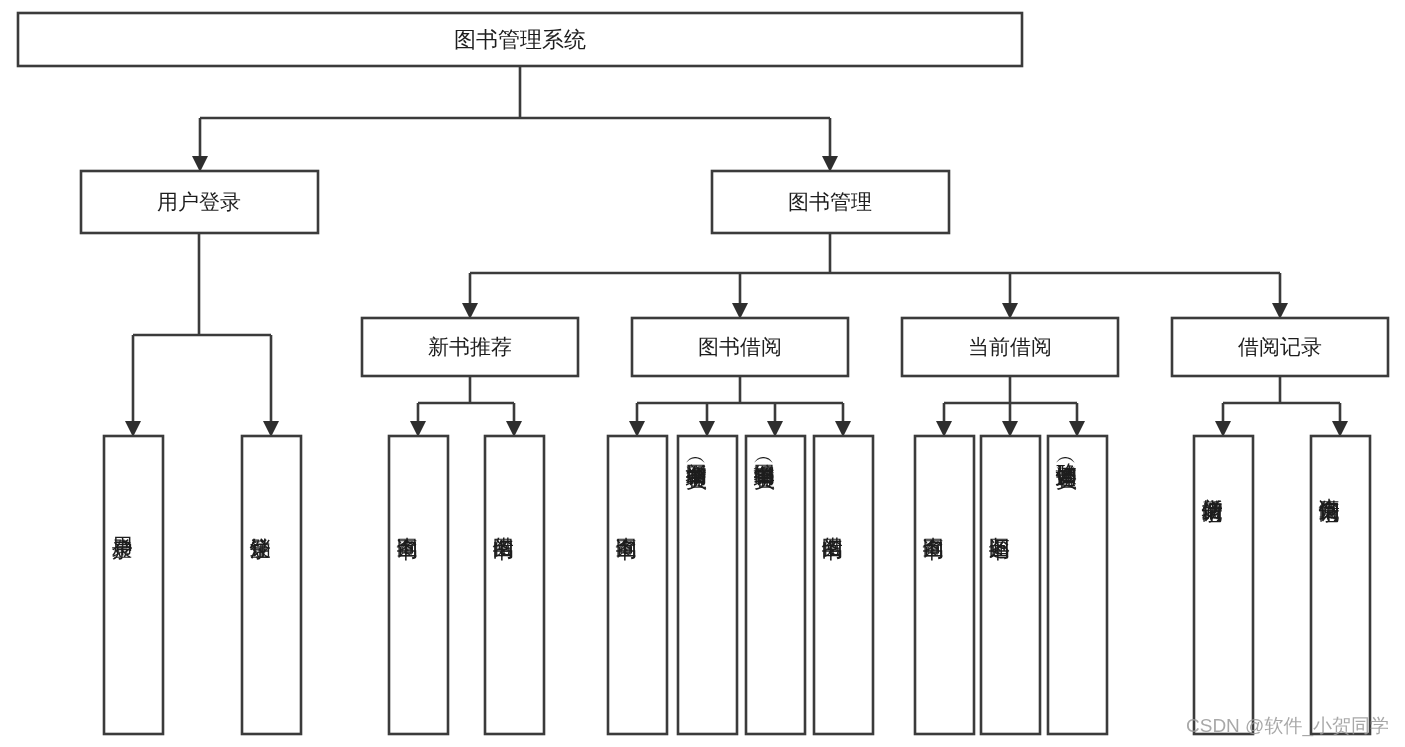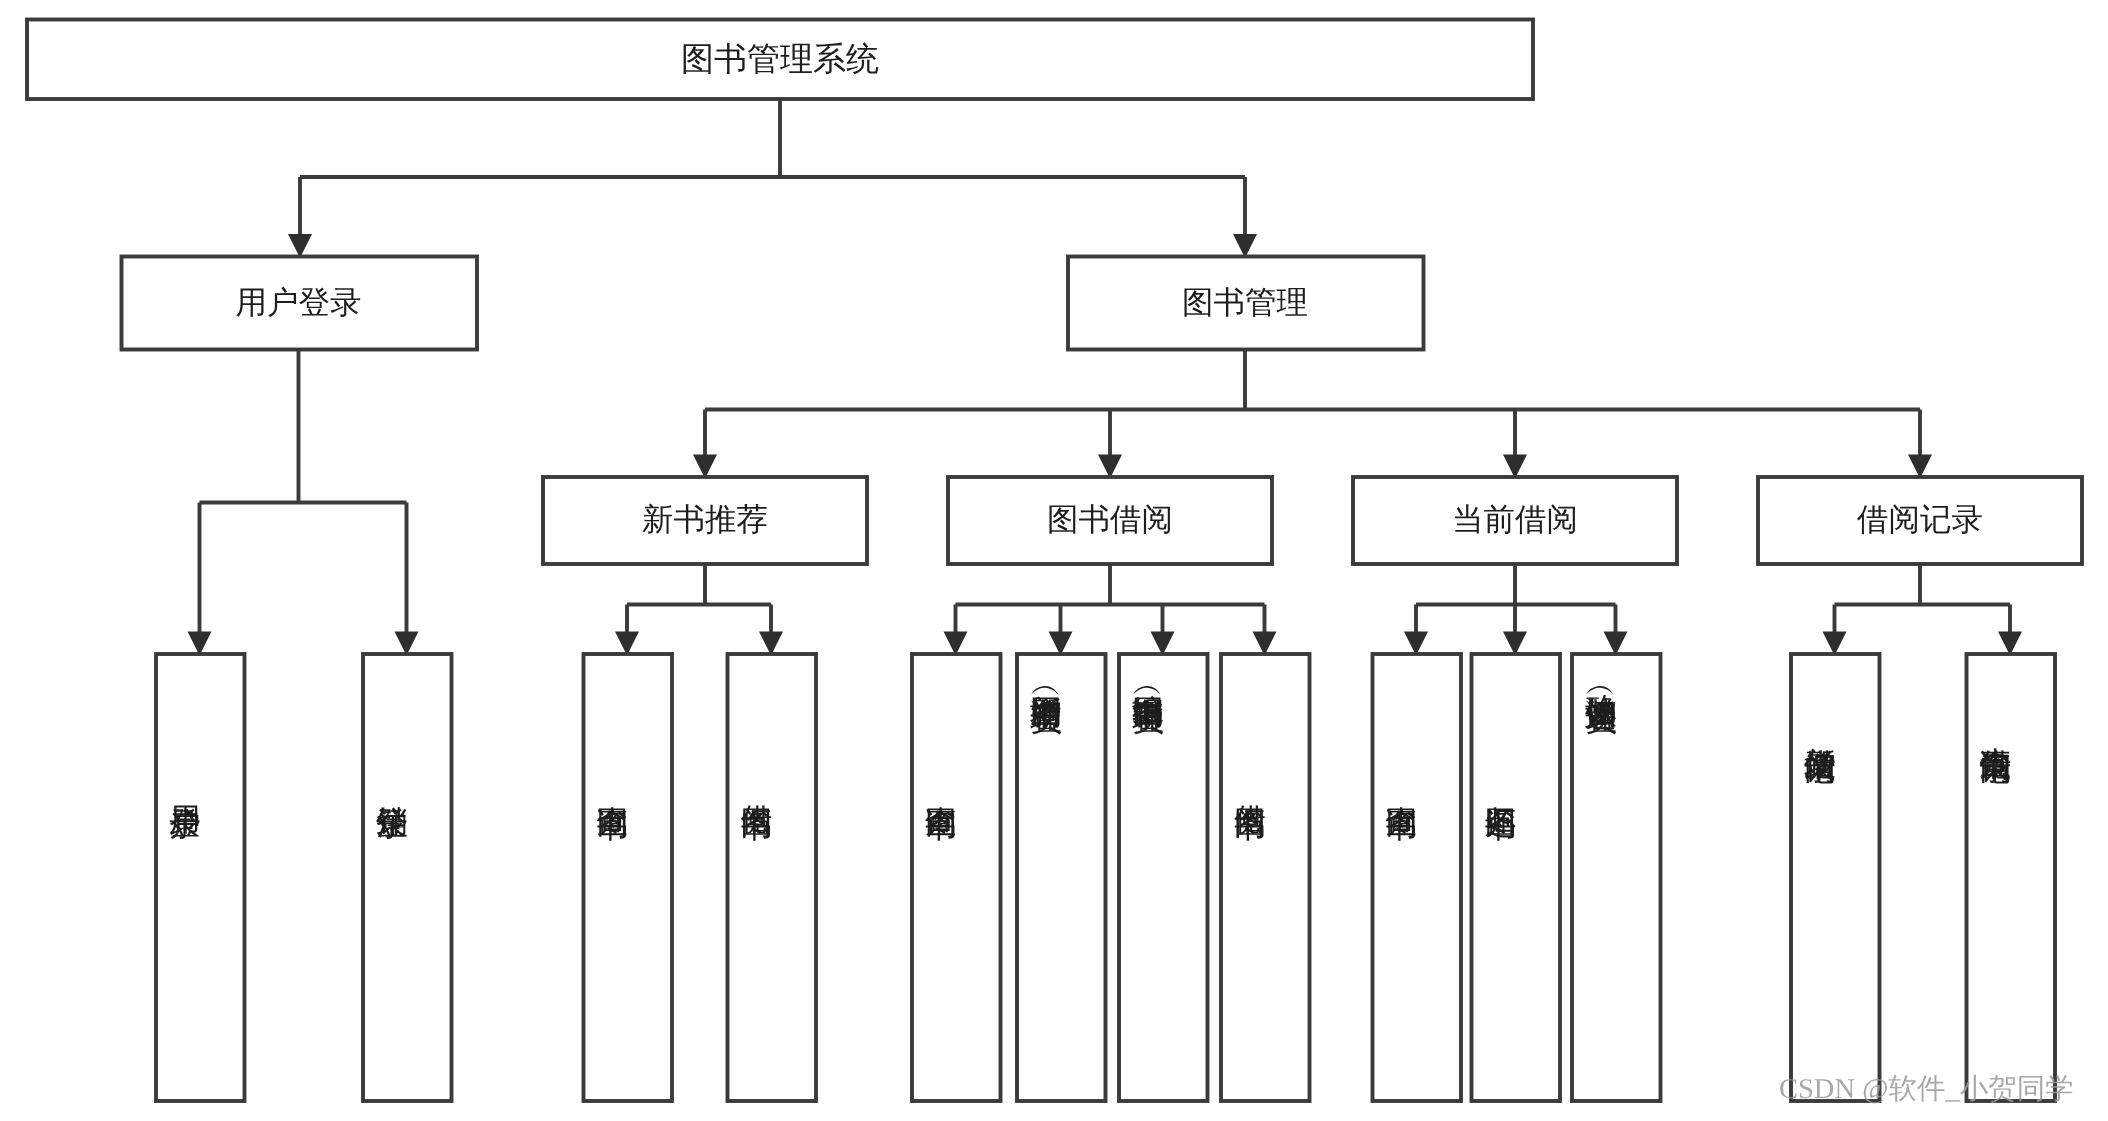--- a/index.html
+++ b/index.html
@@ -67,21 +67,21 @@
     color: #1d1d1d;
     letter-spacing: 1px;
     white-space: nowrap;
     text-align: center;
     pointer-events: none;
   }
   .watermark {
     position: absolute;
     left: 1186px;
     top: 713px;
-    font-family: Liberation Serif, serif;
+    font-family: Liberation Sans, sans-serif;
     font-size: 19px;
     color: #9a9a9a;
     opacity: 0.85;
     white-space: nowrap;
   }
 </style>
 </head>
 <body>
 
 <div id="diagram-root">

